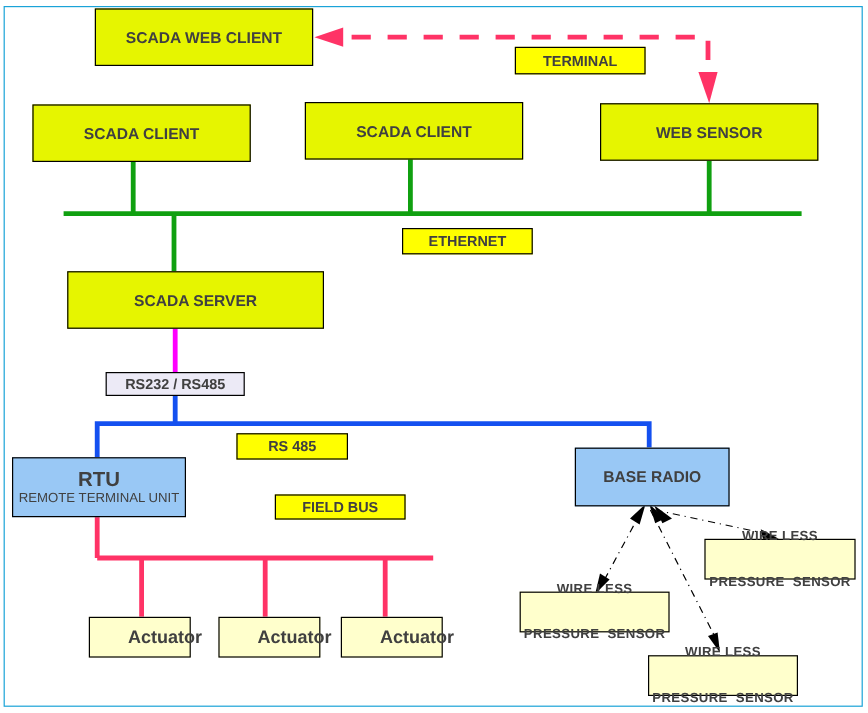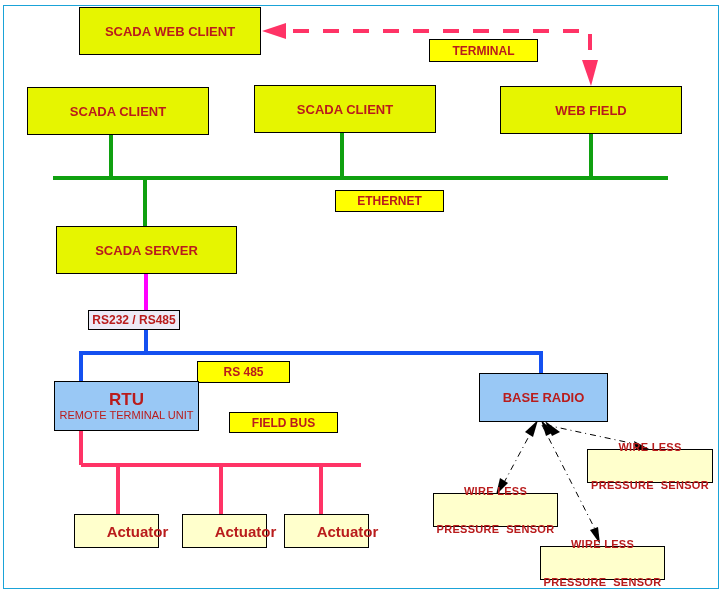--- a/index.html
+++ b/index.html
@@ -3,21 +3,21 @@
 <meta charset="utf-8">
 <style>
   html, body { margin: 0; padding: 0; background: #ffffff; }
   body { width: 723px; height: 594px; position: relative; overflow: hidden;
          font-family: "Liberation Sans", sans-serif; }
   #frame { position: absolute; left: 3px; top: 5px; width: 716px; height: 584px;
            border: 1px solid #1aa3d8; box-sizing: border-box; }
   svg#wires { position: absolute; left: 0; top: 0; width: 723px; height: 594px; }
   .box { position: absolute; box-sizing: border-box; border: 1px solid #000;
          display: flex; flex-direction: column; align-items: center; justify-content: center;
-         text-align: center; color: #b91c1c; }
+         text-align: center; color: #404040; }
   .yg { background: #e6f500; font-weight: bold; font-size: 13px; }
   .lbl { background: #ffff00; font-weight: bold; font-size: 12px; }
   .blue { background: #99c8f5; }
   .cream { background: #ffffcc; }
   .lav { background: #eceaf6; font-weight: bold; font-size: 12px; }
   .act { font-size: 15px; font-weight: bold; padding-left: 42px; }
   .sensor { font-size: 11px; font-weight: bold; line-height: 13px; letter-spacing: 0.3px; gap: 25px; }
 </style>
 </head>
 <body>
@@ -65,40 +65,40 @@
   <span>TERMINAL</span>
 </div>
 
 <div class="box yg" style="left:27px;top:87px;width:182px;height:48px;">
   <span>SCADA CLIENT</span>
 </div>
 <div class="box yg" style="left:254px;top:85px;width:182px;height:48px;">
   <span>SCADA CLIENT</span>
 </div>
 <div class="box yg" style="left:500px;top:86px;width:182px;height:48px;">
-  <span>WEB FIELD</span>
+  <span>WEB SENSOR</span>
 </div>
 
 <div class="box lbl" style="left:335px;top:190px;width:109px;height:22px;">
   <span>ETHERNET</span>
 </div>
 
-<div class="box yg" style="left:56px;top:226px;width:181px;height:48px;">
+<div class="box yg" style="left:56px;top:226px;width:214px;height:48px;">
   <span>SCADA SERVER</span>
 </div>
 
-<div class="box lav" style="left:88px;top:310px;width:92px;height:20px;align-items:center;">
+<div class="box lav" style="left:88px;top:310px;width:116px;height:20px;align-items:center;">
   <span>RS232 / RS485</span>
 </div>
 
 <div class="box lbl" style="left:197px;top:361px;width:93px;height:22px;">
   <span>RS 485</span>
 </div>
 
-<div class="box blue" style="left:10px;top:381px;width:145px;height:50px;margin-left:44px;">
+<div class="box blue" style="left:10px;top:381px;width:145px;height:50px;">
   <span style="font-size:17px;font-weight:bold;line-height:19px;">RTU</span>
   <span style="font-size:11px;line-height:13px;text-align:right;">REMOTE TERMINAL UNIT</span>
 </div>
 
 <div class="box blue" style="left:479px;top:373px;width:129px;height:49px;font-weight:bold;font-size:13px;">
   <span>BASE RADIO</span>
 </div>
 
 <div class="box lbl" style="left:229px;top:412px;width:109px;height:21px;">
   <span>FIELD BUS</span>

